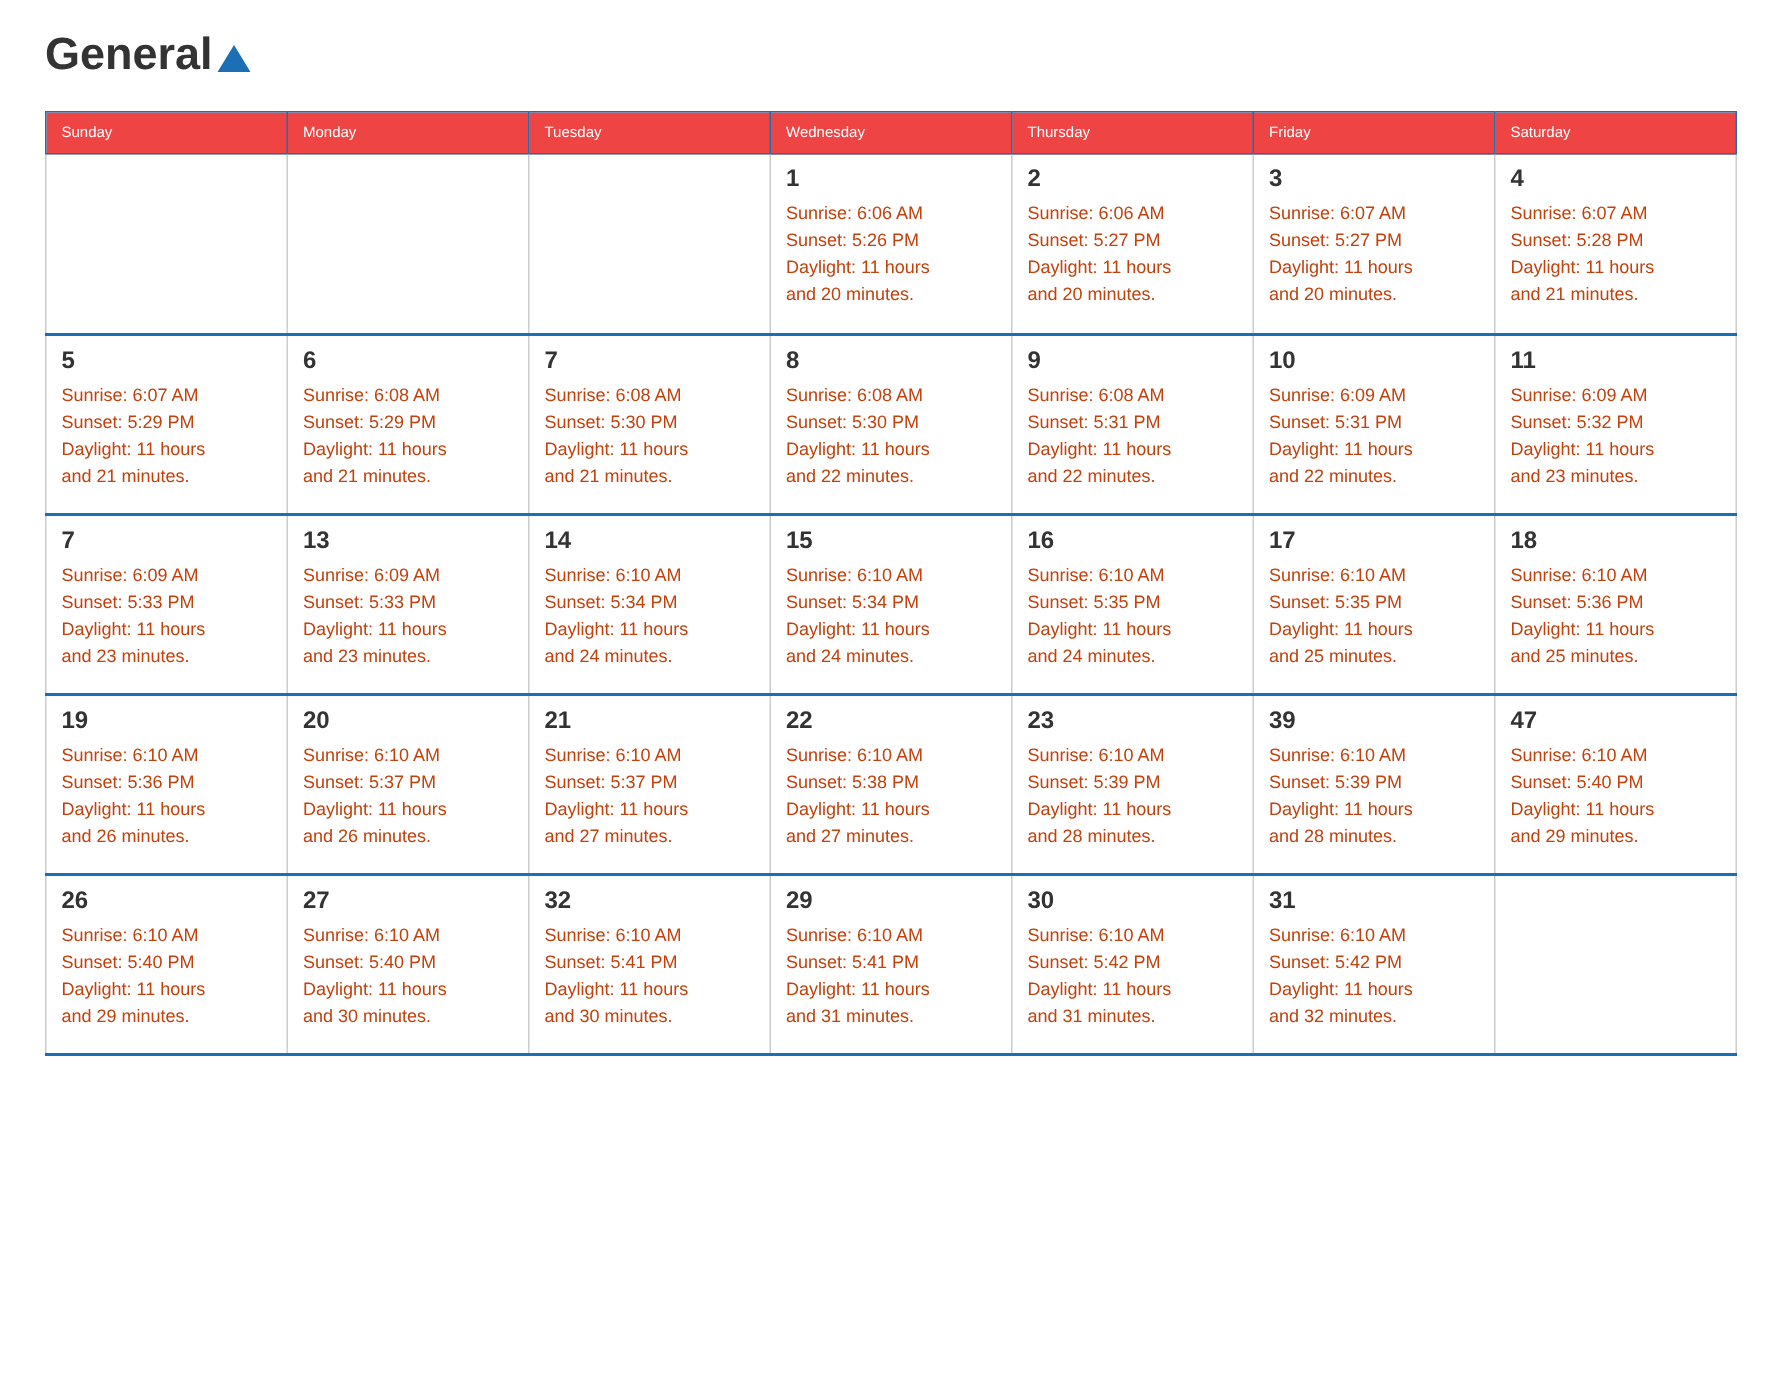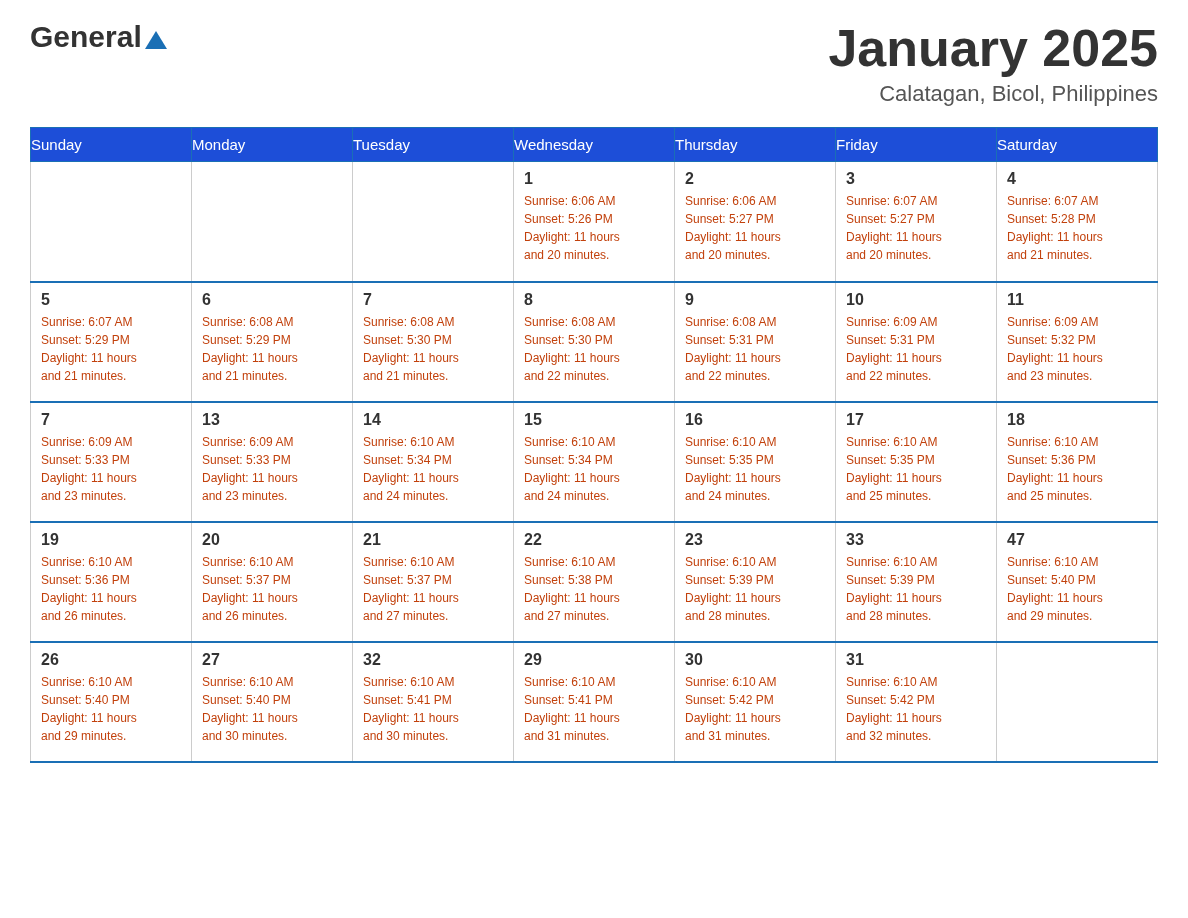--- a/index.html
+++ b/index.html
@@ -42,24 +42,24 @@
       font-size: 22px;
       color: #555;
       margin-top: 4px;
     }
     table {
       width: 100%;
       border-collapse: collapse;
       table-layout: fixed;
     }
     thead tr th {
-      background-color: #1d4ed8;
+      background-color: #ef4444;
       color: #fff;
-      padding: 8px 0;
-      font-size: 15px;
+      padding: 8px 10px;
+      font-size: 10px;
       font-weight: normal;
       text-align: left;
       border: 1px solid #1a6fb5;
     }
     tbody tr td {
       border: 1px solid #ccc;
       vertical-align: top;
       padding: 8px 10px;
       min-height: 100px;
       height: 120px;
@@ -87,24 +87,20 @@
   <div class="logo-wrapper">
     <div class="logo-line1">
       <span>General</span>
       <span style="display:inline-block; margin-left:3px; margin-bottom:-4px;">
         <svg width="22" height="18" viewBox="0 0 22 18">
             <polygon points="0,18 11,0 22,18" fill="#1a6fb5"></polygon>
           </svg>
       </span>
     </div>
   </div>
-  <div class="title-section">
-    <div class="calendar-title">January 2025</div>
-    <div class="calendar-subtitle">Calatagan, Bicol, Philippines</div>
-  </div>
 </div>
 
 <table>
   <thead>
     <tr>
     <th>Sunday</th>
         <th>Monday</th>
         <th>Tuesday</th>
         <th>Wednesday</th>
         <th>Thursday</th>
@@ -278,21 +274,21 @@
 and 27 minutes.</div>
         </td>
         <td>
           <div class="day-number">23</div>
           <div class="day-info" style="white-space: pre-line;">Sunrise: 6:10 AM
 Sunset: 5:39 PM
 Daylight: 11 hours
 and 28 minutes.</div>
         </td>
         <td>
-          <div class="day-number">33</div>
+          <div class="day-number">39</div>
           <div class="day-info" style="white-space: pre-line;">Sunrise: 6:10 AM
 Sunset: 5:39 PM
 Daylight: 11 hours
 and 28 minutes.</div>
         </td>
         <td>
           <div class="day-number">47</div>
           <div class="day-info" style="white-space: pre-line;">Sunrise: 6:10 AM
 Sunset: 5:40 PM
 Daylight: 11 hours

